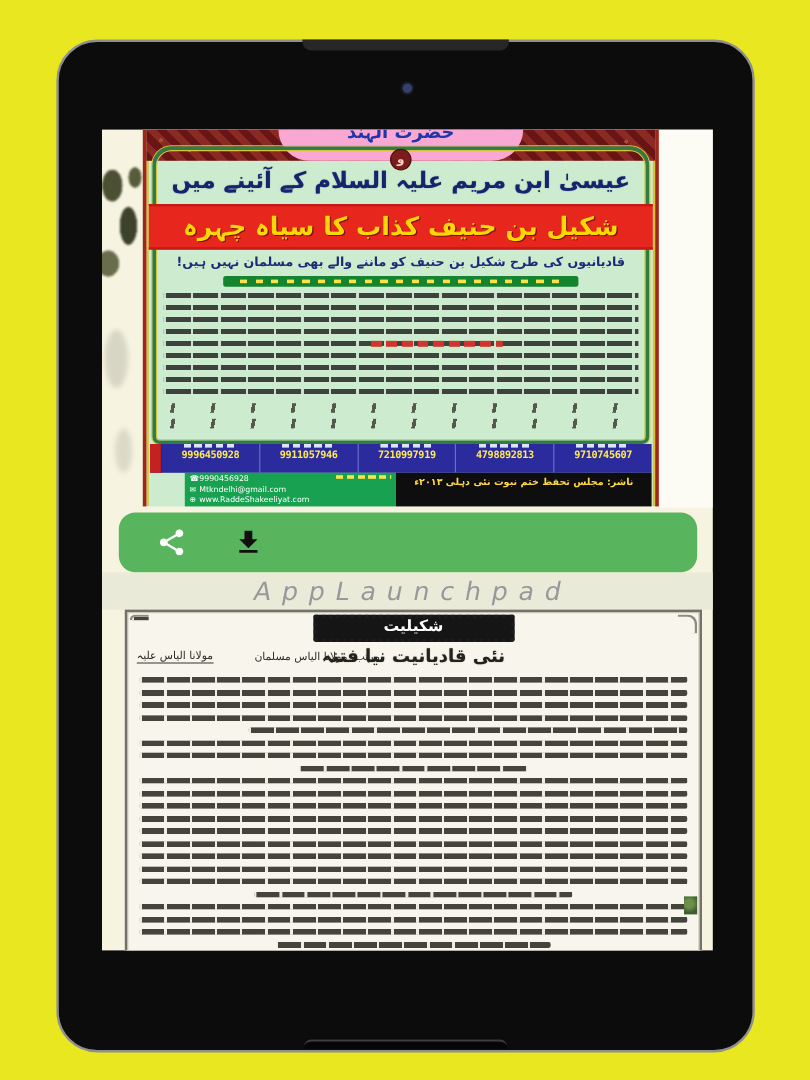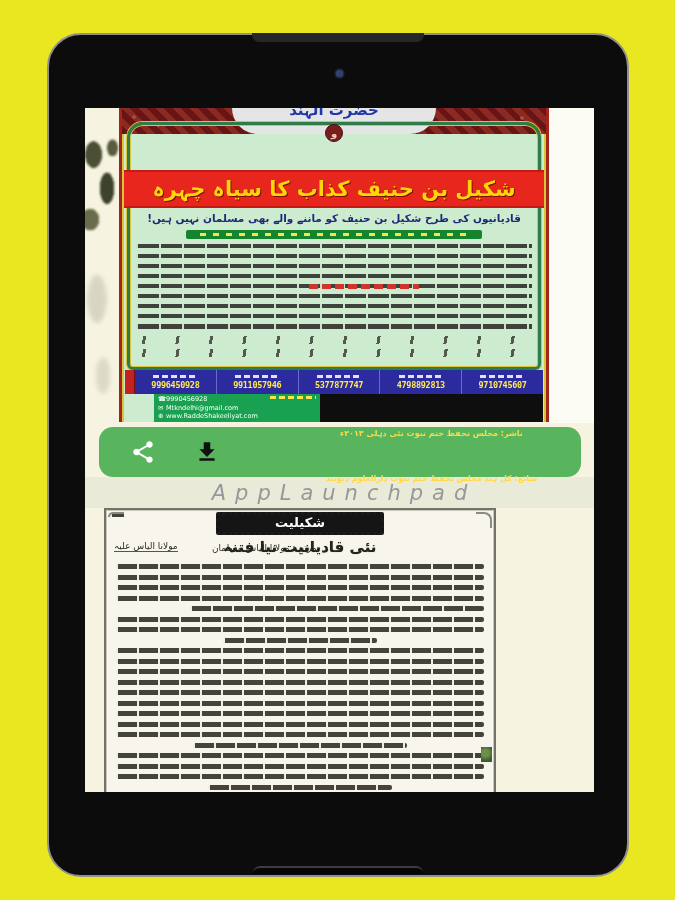--- a/index.html
+++ b/index.html
@@ -49,21 +49,21 @@
     direction:rtl;
   }
   .poster-band{
     left:0;top:0;right:0;height:26px;
     background:
       radial-gradient(circle 3px at 12px 9px,#a64a3a 55%,transparent 60%),
       radial-gradient(circle 3px at 36px 17px,#b05a45 55%,transparent 60%),
       radial-gradient(circle 3px at 400px 10px,#a64a3a 55%,transparent 60%),
       repeating-linear-gradient(45deg,#6a1515 0 6px,#8a2a22 6px 12px);
   }
-  .band-center{left:26%;top:0;width:48%;height:26px;background:#e5e5e5;border-radius:0 0 26px 26px;overflow:hidden;}
+  .band-center{left:26%;top:0;width:48%;height:26px;background:#f9a8d4;border-radius:0 0 26px 26px;overflow:hidden;}
   .top-calligraphy{margin-top:-7px;text-align:center;font-size:15px;font-weight:bold;color:#2036a8;white-space:nowrap;}
   .green-frame{
     left:5px;top:14px;right:5px;height:248px;
     border:3px solid #2f7d46;border-radius:16px 16px 6px 6px;
     box-shadow:0 0 0 1px #d8c43a, inset 0 0 0 1px #d8c43a;
   }
   .medallion{
     left:50%;top:16px;transform:translateX(-50%);width:18px;height:18px;z-index:3;
     background:#7b1d1d;border:1px solid #4a0f0f;border-radius:50%;
     color:#f5d0c0;font-size:10px;line-height:17px;text-align:center;font-weight:bold;
@@ -96,50 +96,50 @@
   }
   .poster-body{left:14px;top:136px;right:14px;height:88px;z-index:2;}
   .red-note{left:44%;top:176px;width:26%;height:5px;z-index:3;
     background:repeating-linear-gradient(90deg,#d0342c 0 9px,transparent 9px 13px);filter:blur(.3px);}
   .signatures{left:12px;top:228px;right:12px;height:30px;z-index:2;}
   .sig-row{height:8px;margin-bottom:5px;
     background:repeating-linear-gradient(100deg,transparent 0 9px,#55584e 9px 12px,transparent 12px 33px);
     filter:blur(.4px);}
 
   .blue-bar{left:3px;top:262px;right:3px;height:24px;background:#2b2b9d;display:flex;z-index:2;}
-  .pcell{flex:1;display:flex;flex-direction:column;align-items:center;justify-content:center;border-right:1px solid #6a6ac9;}
+  .pcell{flex:1;display:flex;flex-direction:column;align-items:center;border-right:1px solid #6a6ac9;}
   .pcell:first-child{border-right:none;}
   .plabel{width:55%;height:3px;margin-bottom:2px;
     background:repeating-linear-gradient(90deg,#dfe2ff 0 6px,transparent 6px 9px);}
   .pnum{color:#ffe955;font-size:8.5px;font-weight:bold;direction:ltr;font-family:"DejaVu Sans Mono",monospace;letter-spacing:-.3px;}
   .red-end{width:9px;background:#c32222;border-right:1px solid #7a1010;}
 
   .poster-footer{left:3px;top:286px;right:3px;height:28px;display:flex;z-index:2;direction:ltr;}
   .contact{width:168px;background:#18a150;color:#fff;font-size:6.5px;line-height:8.6px;padding:1px 4px;position:relative;direction:ltr;margin-left:29px;}
   .contact .row{white-space:nowrap;overflow:hidden;}
   .contact .ic{display:inline-block;width:8px;}
   .contact-urdu{position:absolute;right:4px;top:2px;width:46px;height:3px;
     background:repeating-linear-gradient(90deg,#ffe24a 0 6px,transparent 6px 9px);}
   .publisher{flex:1;background:#0e0e0e;color:#ffd94a;font-size:8px;line-height:13px;padding:1px 6px;text-align:center;direction:rtl;font-weight:bold;}
-  .publisher div{white-space:nowrap;overflow:hidden;margin-top:32px;}
+  .publisher div{white-space:nowrap;overflow:hidden;}
 
   
   .toolbar{
     left:14px;top:319px;width:482px;height:50px;background:#58b45d;border-radius:14px;
     display:flex;align-items:center;gap:36px;padding-left:30px;
   }
   .tool-btn{width:28px;height:28px;display:flex;align-items:center;justify-content:center;cursor:pointer;}
 
   
   .wm-strip{left:0;top:369px;width:509px;height:31px;background:#e9ebd8;display:flex;align-items:center;justify-content:center;}
   .wm-text{color:#96989a;font-size:21px;font-style:italic;letter-spacing:9px;padding-left:9px;font-weight:500;}
 
   
   .article{
-    left:19px;top:400px;width:392px;height:300px;background:#f8f6ec;
+    left:19px;top:400px;width:481px;height:300px;background:#f8f6ec;
     border:2px solid #72726a;box-shadow:inset 0 0 0 1px #c9c9ba;direction:rtl;
   }
   .corner{width:16px;height:16px;z-index:2;}
   .corner.tl{left:2px;top:2px;border-top:2px solid #8b8b80;border-left:2px solid #8b8b80;border-radius:8px 0 0 0;}
   .corner.tr{right:2px;top:2px;border-top:2px solid #8b8b80;border-right:2px solid #8b8b80;border-radius:0 8px 0 0;}
   .art-banner{
     left:50%;top:2px;transform:translateX(-50%);width:168px;height:23px;z-index:3;
     background:#151515;border:3px dotted #1c1c1c;border-radius:2px;
     color:#fff;font-size:13px;font-weight:bold;line-height:16px;text-align:center;white-space:nowrap;
   }
@@ -174,20 +174,21 @@
     <div class="abs leaf-wisp"></div>
     <div class="abs right-strip"></div>
 
     <div class="abs poster">
       <div class="abs poster-band"></div>
       <div class="abs band-center">
         <div class="top-calligraphy">حضرت الہند</div>
       </div>
       <div class="abs green-frame"></div>
       <div class="abs medallion">و</div>
+      <div class="abs heading-line">عیسیٰ ابن مریم علیہ السلام کے آئینے میں</div>
       <div class="abs subheading">قادیانیوں کی طرح شکیل بن حنیف کو ماننے والے بھی مسلمان نہیں ہیں!</div>
       <div class="abs red-banner">شکیل بن حنیف کذاب کا سیاہ چہرہ</div>
       <div class="abs green-tagbar">
           <div class="sq"></div>
         </div>
       <div class="abs poster-body squig"></div>
       <div class="abs red-note"></div>
       <div class="abs signatures">
         <div class="sig-row"></div>
         <div class="sig-row"></div>
@@ -197,21 +198,21 @@
         <div class="pcell">
           <div class="plabel"></div>
           <div class="pnum">9710745607</div>
         </div>
         <div class="pcell">
           <div class="plabel"></div>
           <div class="pnum">4798892813</div>
         </div>
         <div class="pcell">
           <div class="plabel"></div>
-          <div class="pnum">5377877747</div>
+          <div class="pnum">7210997919</div>
         </div>
         <div class="pcell">
           <div class="plabel"></div>
           <div class="pnum">9911057946</div>
         </div>
         <div class="pcell">
           <div class="plabel"></div>
           <div class="pnum">9996450928</div>
         </div>
         <div class="red-end"></div>
@@ -219,21 +220,20 @@
 
       <div class="abs poster-footer">
         <div class="contact">
           <div class="contact-urdu"></div>
           <div class="row"><span class="ic">☎</span><span>9990456928</span></div>
           <div class="row"><span class="ic">✉</span><span>Mtkndelhi@gmail.com</span></div>
           <div class="row"><span class="ic">⊕</span><span>www.RaddeShakeeliyat.com</span></div>
         </div>
         <div class="publisher">
           <div>ناشر: مجلس تحفظ ختم نبوت نئی دہلی ۲۰۱۳ء</div>
-          <div>شائع: کل ہند مجلس تحفظ ختم نبوت دارالعلوم دیوبند</div>
         </div>
       </div>
     </div>
 
     <div class="abs toolbar">
       <div class="tool-btn">
         <svg width="26" height="26" viewBox="0 0 24 24">
             <path fill="#ffffff" d="M18 16.1c-.8 0-1.5.3-2 .8l-7.1-4.2c.1-.2.1-.5.1-.7s0-.5-.1-.7L16 7.2c.5.5 1.2.8 2 .8 1.7 0 3-1.3 3-3s-1.3-3-3-3-3 1.3-3 3c0 .2 0 .5.1.7L8 9.8C7.5 9.3 6.8 9 6 9c-1.7 0-3 1.3-3 3s1.3 3 3 3c.8 0 1.5-.3 2-.8l7.1 4.2c-.1.2-.1.4-.1.6 0 1.6 1.3 2.9 3 2.9s3-1.3 3-2.9-1.3-2.9-3-2.9z"></path>
           </svg>
       </div>

